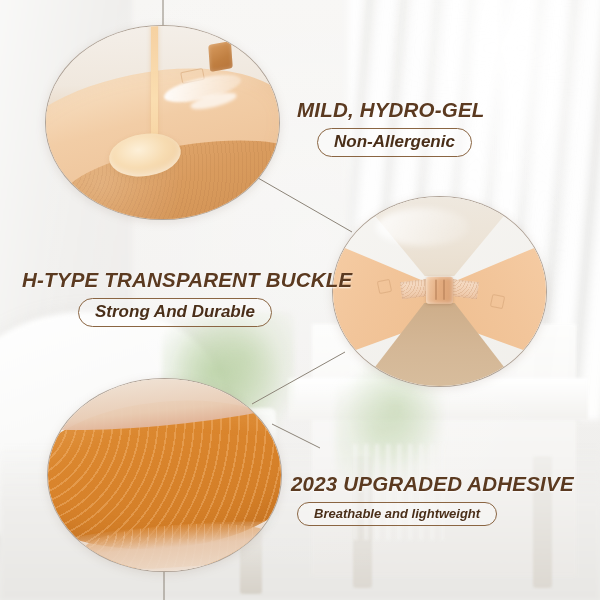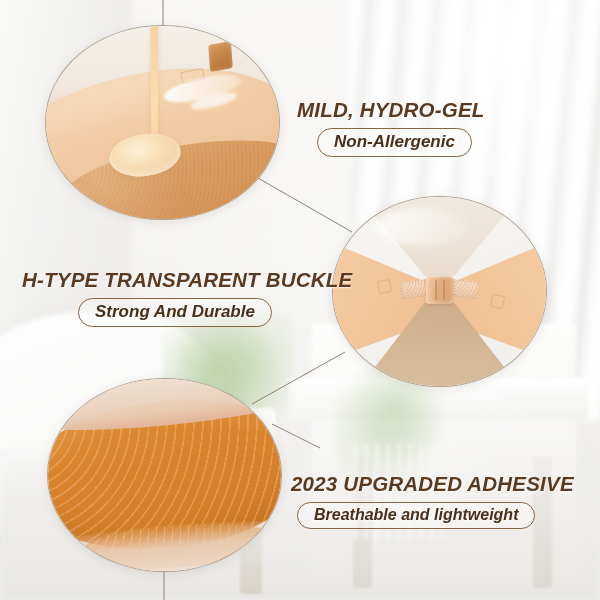--- a/index.html
+++ b/index.html
@@ -447,21 +447,21 @@
   #txt-hydrogel { left: 297px; top: 98px; }
   #txt-hydrogel .headline { font-size: 20.5px; }
   #txt-hydrogel .pill { font-size: 17px; margin-left: 20px; }
 
   #txt-buckle { left: 22px; top: 268px; }
   #txt-buckle .headline { font-size: 20.5px; }
   #txt-buckle .pill { font-size: 17px; margin-left: 56px; }
 
   #txt-adhesive { left: 291px; top: 472px; }
   #txt-adhesive .headline { font-size: 20.5px; }
-  #txt-adhesive .pill { font-size: 16px; margin-left: 6px; }
+  #txt-adhesive .pill { font-size: 13px; margin-left: 6px; }
 </style>
 </head>
 <body>
 
 <div id="stage">
 
   <div class="bg-base">
     <div class="bg-wallpanel-l"></div>
     <div class="bg-curtain"></div>
     <div class="bg-window-glow"></div>

